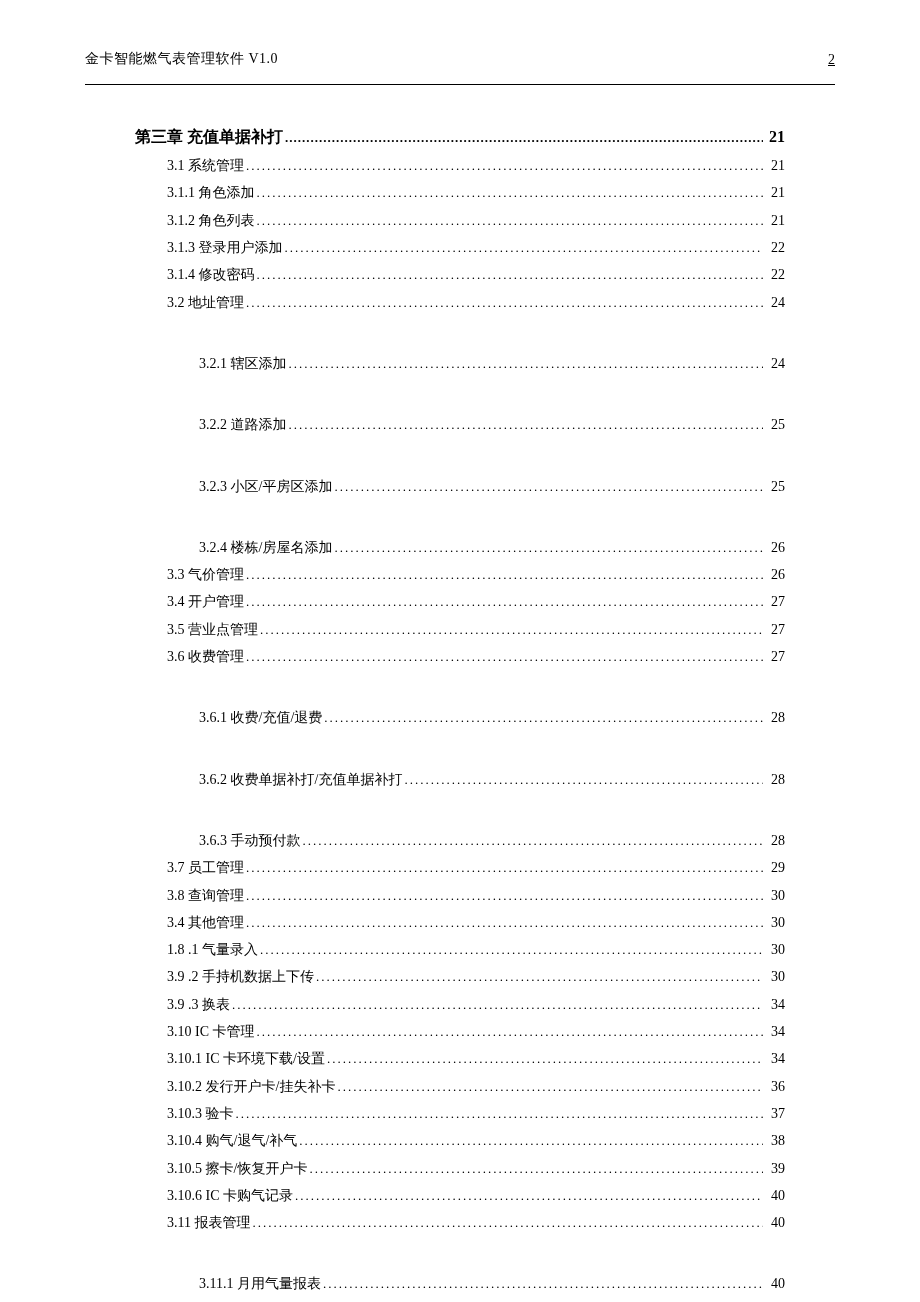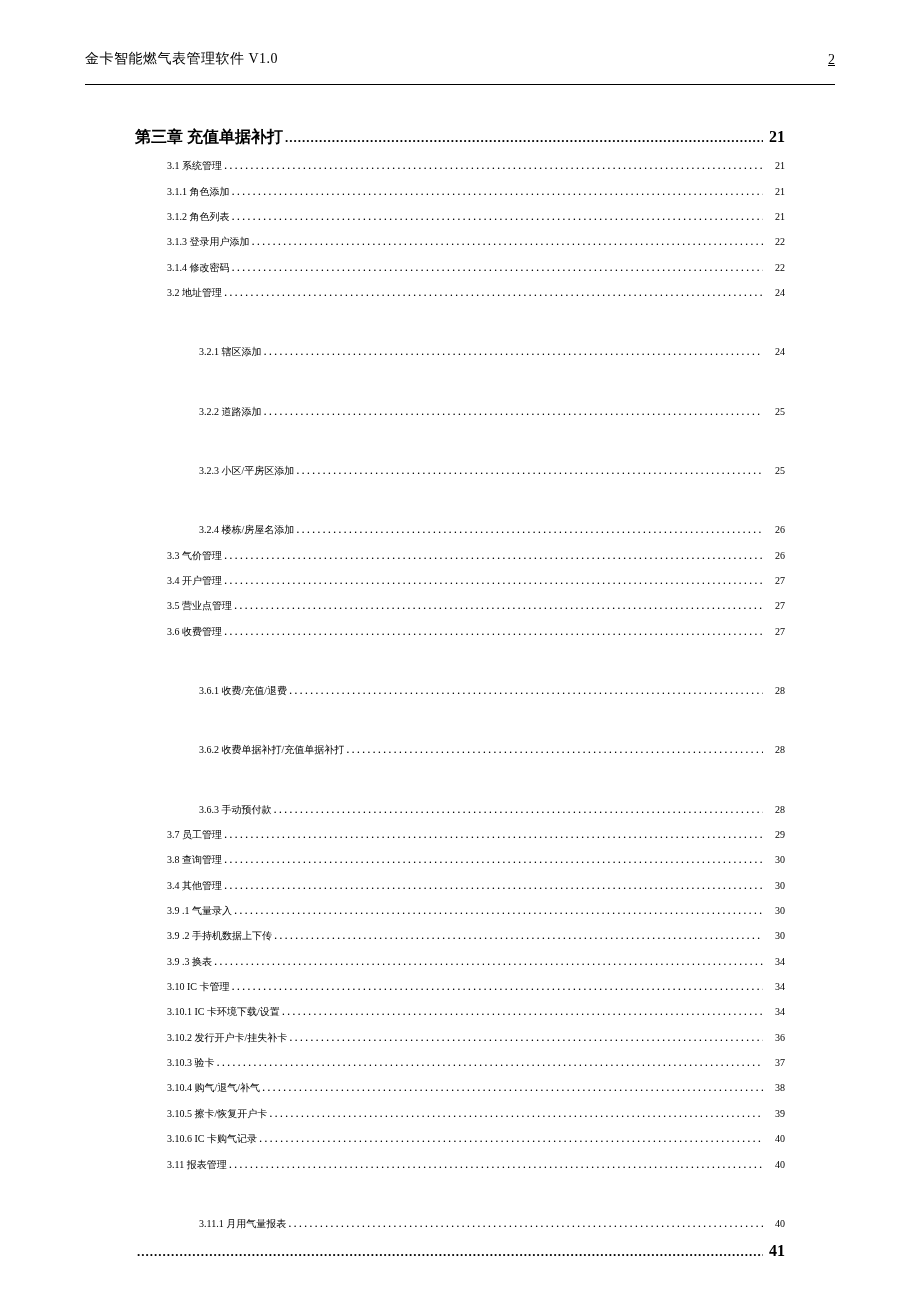--- a/index.html
+++ b/index.html
@@ -31,21 +31,21 @@
   .page-number {
     font-size: 14px;
     text-decoration: underline;
   }
   .toc {
     padding: 0 50px 0 50px;
   }
   .toc-row {
     display: flex;
     align-items: baseline;
-    font-size: 10px;
+    font-size: 14px;
     line-height: 1.95;
     white-space: nowrap;
   }
   .toc-row.chapter {
     font-weight: bold;
     font-size: 16px;
   }
   .toc-label {
     flex: 0 0 auto;
   }
@@ -186,21 +186,21 @@
         <span class="toc-label">3.8  查询管理 </span>
         <span class="toc-dots"></span>
         <span class="toc-page">30</span>
       </div>
       <div class="toc-row indent-1">
         <span class="toc-label">3.4  其他管理 </span>
         <span class="toc-dots"></span>
         <span class="toc-page">30</span>
       </div>
       <div class="toc-row indent-1">
-        <span class="toc-label">3.9 .1 气量录入 </span>
+        <span class="toc-label">1.8 .1 气量录入 </span>
         <span class="toc-dots"></span>
         <span class="toc-page">30</span>
       </div>
       <div class="toc-row indent-1">
         <span class="toc-label">3.9 .2 手持机数据上下传 </span>
         <span class="toc-dots"></span>
         <span class="toc-page">30</span>
       </div>
       <div class="toc-row indent-1">
         <span class="toc-label">3.9 .3 换表 </span>

